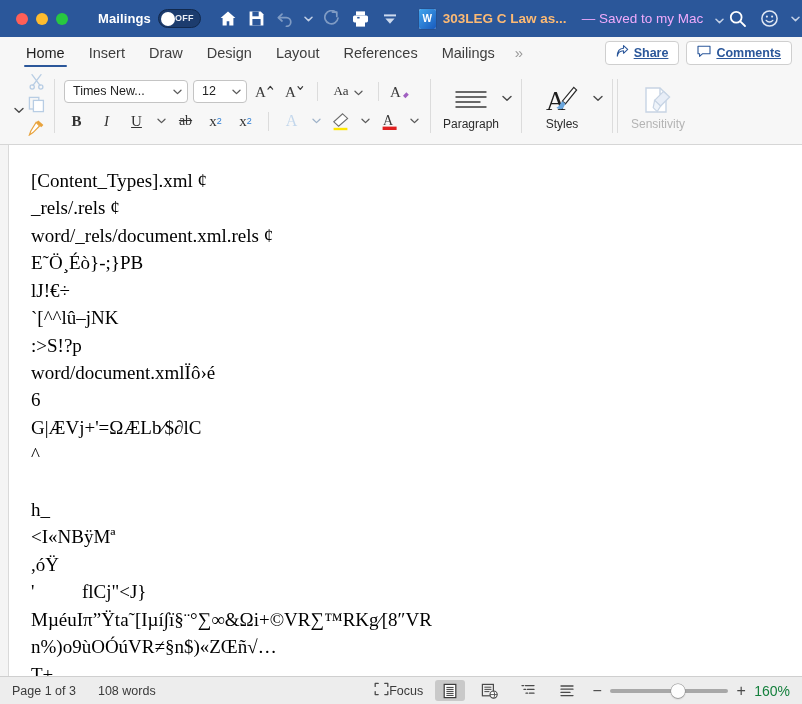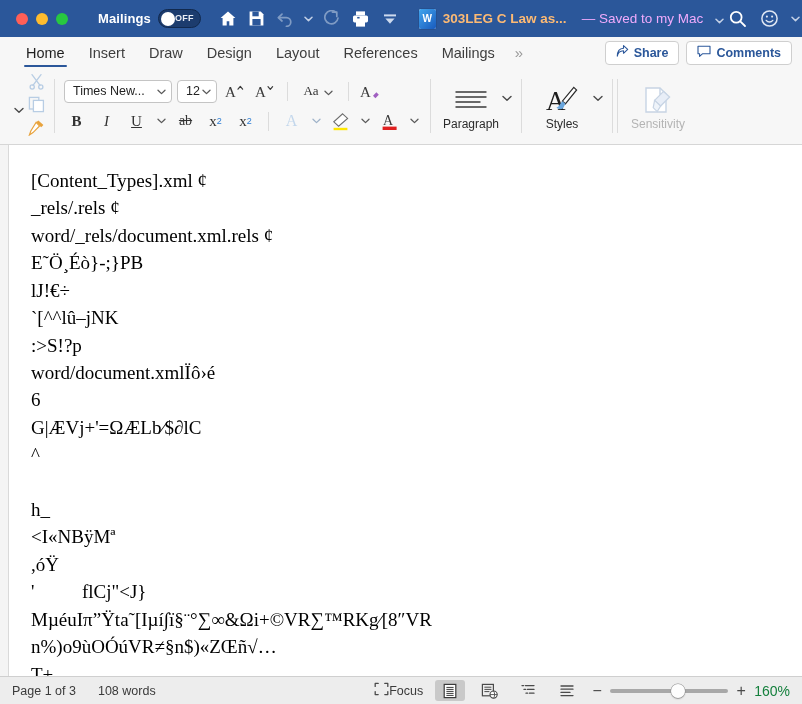--- a/index.html
+++ b/index.html
@@ -116,20 +116,21 @@
     background: #2b579a; border-radius: 2px;
   }
   .tab-more { display: flex; align-items: center; padding: 0 8px; color: #9a9a9a; font-size: 15px; }
   .tabbar-right { margin-left: auto; display: flex; align-items: center; gap: 7px; }
   .pill {
     display: flex; align-items: center; gap: 5px;
     height: 22px; padding: 0 10px;
     border: 1px solid #cfcfcf; border-radius: 4px;
     background: #fff; color: #2b579a; font-size: 12.5px; font-weight: bold;
     white-space: nowrap;
+    text-decoration: underline;
   }
 
   
   .ribbon {
     height: 77px; flex: 0 0 77px;
     background: #f7f7f7;
     border-bottom: 1px solid #d6d6d6;
     display: flex; align-items: stretch;
     box-sizing: border-box;
     padding: 0 6px;
@@ -148,22 +149,22 @@
 
   .font-rows { display: flex; flex-direction: column; justify-content: center; gap: 7px; height: 100%; }
   .frow { display: flex; align-items: center; gap: 5px; }
   .combo {
     height: 23px; border: 1px solid #c4c4c4; border-radius: 4px;
     background: #fff; display: flex; align-items: center;
     padding: 0 5px 0 8px; box-sizing: border-box;
     font-size: 12.5px; color: #232323;
     justify-content: space-between;
   }
-  .combo.fontname { width: 108px; justify-content: space-between; }
-  .combo.fontsize { width: 40px; align-items: center; }
+  .combo.fontname { width: 124px; justify-content: space-between; }
+  .combo.fontsize { width: 54px; align-items: center; }
   .combo .val { white-space: nowrap; overflow: hidden; }
 
   .iconbtn {
     width: 25px; height: 23px;
     display: flex; align-items: center; justify-content: center;
     font-size: 14px; color: #333;
   }
   .iconbtn.bold { font-weight: bold; font-family: "Liberation Serif", serif; font-size: 15px; }
   .iconbtn.ital { font-style: italic; font-family: "Liberation Serif", serif; font-size: 15px; }
   .vsep { width: 1px; height: 19px; background: #dcdcdc; margin: 0 5px; }

